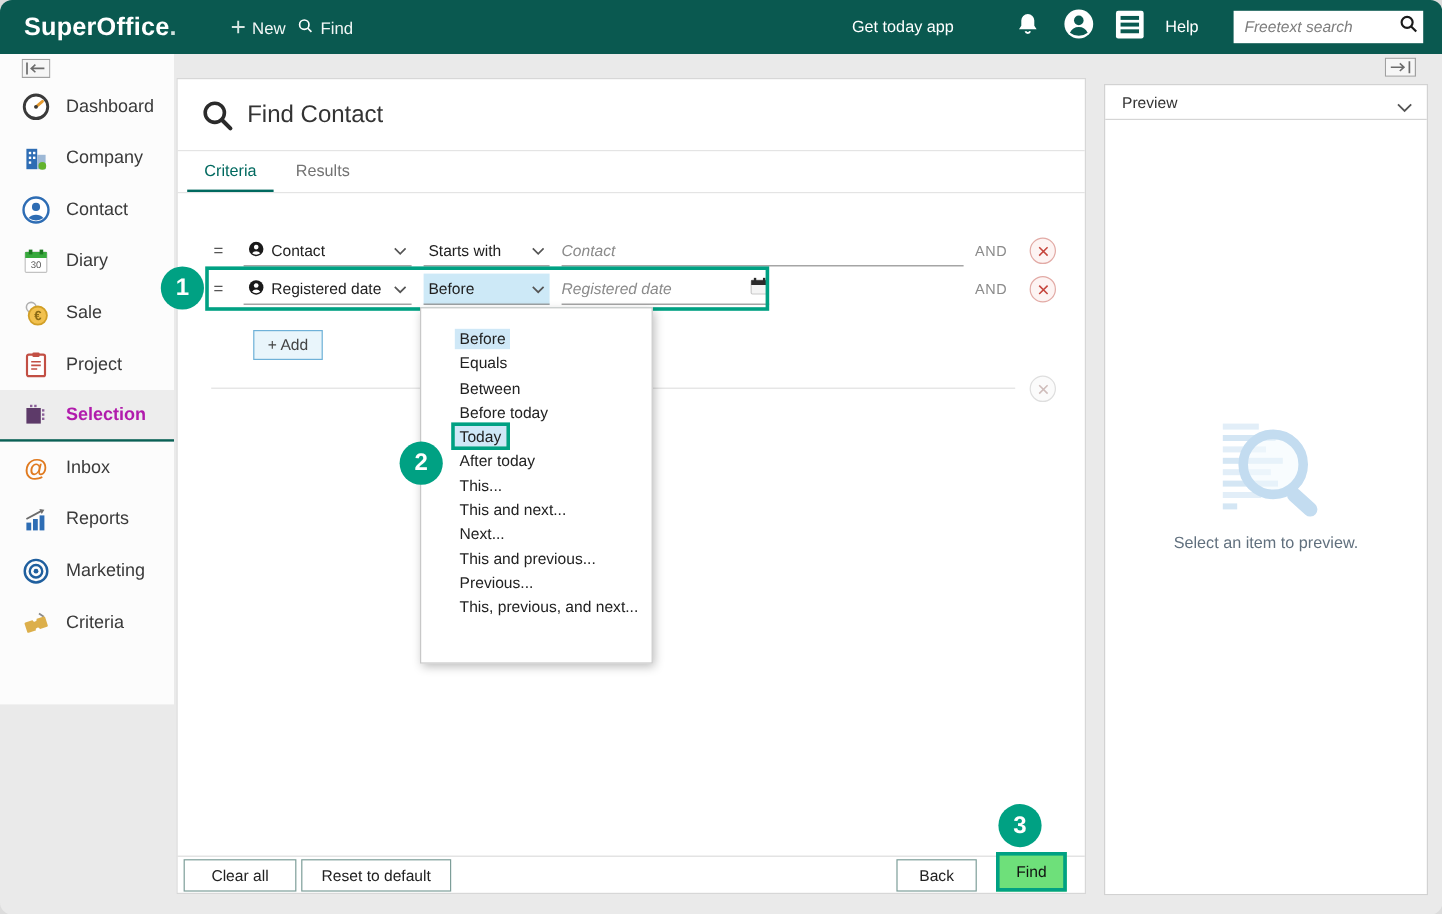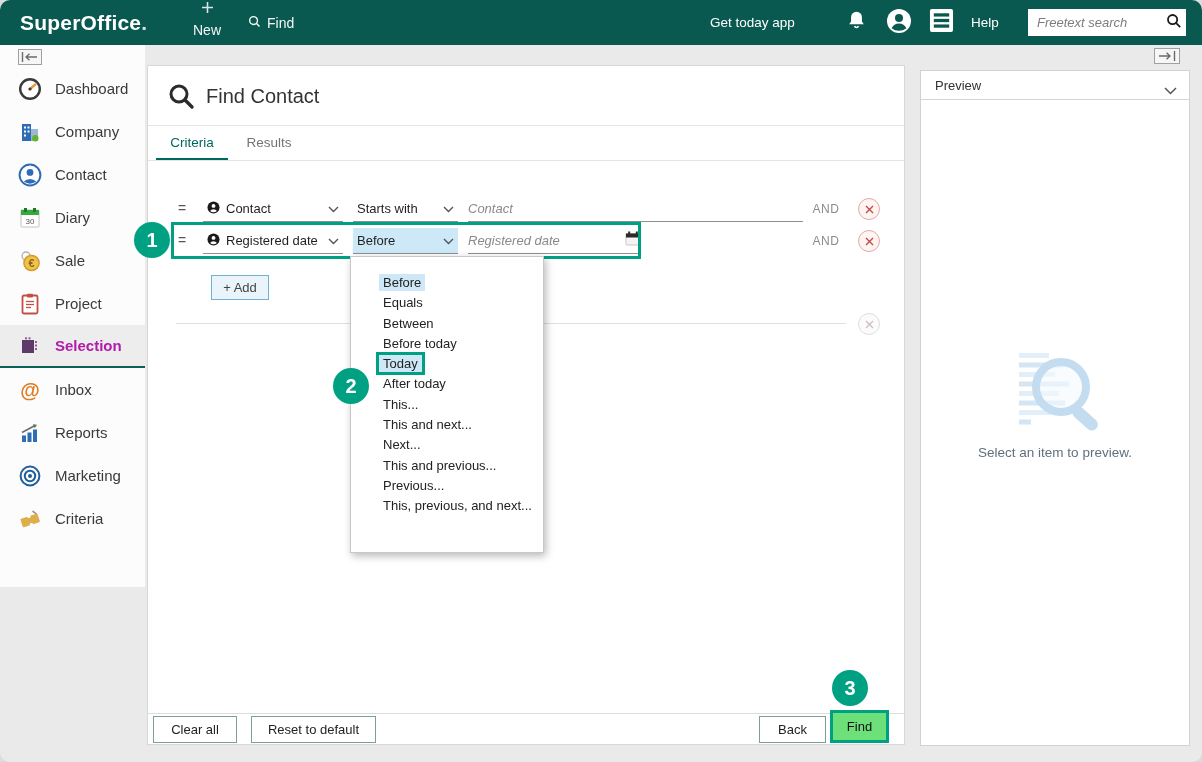--- a/index.html
+++ b/index.html
@@ -5,21 +5,21 @@
   * { margin:0; padding:0; box-sizing:border-box; }
   html,body { background:#dcdcdc; }
   body { font-family:"Liberation Sans", sans-serif; }
   .screen { position:relative; width:1202px; height:762px; background:#eaeaea; overflow:hidden;border-radius:10px; }
 
   
   .topbar { position:absolute; left:0; top:0; width:1202px; height:45px; background:#0a5950; color:#fff; }
   .logo { position:absolute; left:20px; top:0; height:45px; line-height:45px; font-size:21px; font-weight:bold; letter-spacing:.2px; }
   .logo .dot { font-size:21px; color:#cfe0dd; }
   .topnav { position:absolute; top:0; height:45px; display:flex; align-items:center; gap:6px; font-size:14px; color:#f2f7f6; cursor:pointer; }
-  .nav-new { left:193px;flex-direction:column; } .nav-find { left:248px; }
+  .nav-new { left:193px; } .nav-find { left:248px; }
   .mobile-link { position:absolute; left:710px; top:0; height:45px; line-height:45px; font-size:13.5px; }
   .tb-icon { position:absolute; top:0; height:45px; display:flex; align-items:center; }
   .tb-bell { left:846px; } .tb-user { left:886px; } .tb-menu { left:929px; }
   .tb-help { position:absolute; left:971px; top:0; height:45px; line-height:45px; font-size:13.5px; }
   .searchbox { position:absolute; left:1028px; top:9px; width:158px; height:27px; background:#fff; display:flex; align-items:center; padding:0 4px 0 9px; }
   .searchbox input { flex:1; border:none; outline:none; font-size:13px; font-style:italic; color:#333; font-family:"Liberation Sans",sans-serif; min-width:0; }
   .searchbox input::placeholder { font-style:italic; color:#7d7d7d; }
 
   
   .page { position:absolute; left:0; top:45px; width:1202px; height:717px; }
@@ -64,23 +64,23 @@
   .x-btn { position:absolute; left:710px; top:2px; width:22px; height:22px; border-radius:50%; border:1px solid #e2aaa5; background:#fdf4f3; display:flex; align-items:center; justify-content:center; cursor:pointer; }
   .x-btn.disabled { border-color:#dedede; background:#fbfbfb; }
   .hl-box { position:absolute; left:23px; top:156px; width:470px; height:37px; border:3px solid #00a183; pointer-events:none; z-index:12; }
   .add-btn { position:absolute; left:63px; top:209px; width:58px; height:25px; background:#e9f5fb; border:1px solid #6fb1d8; font-size:13px; color:#444; display:flex; align-items:center; justify-content:center; cursor:pointer; }
   .row3-line { position:absolute; left:28px; top:257px; width:670px; border-top:1px solid #e0e0e0; }
   .row3-x { top:247px; }
 
   
   .mp-footer-line { position:absolute; left:0; right:0; top:647px; border-top:1px solid #dcdcdc; }
   .btn { position:absolute; top:650px; height:27px; background:#fff; border:1px solid #7d9e99; font-size:13px; color:#222; display:flex; align-items:center; justify-content:center; cursor:pointer; }
-  .btn-clear { left:5px; width:84px; }
+  .btn-clear { left:5px; width:94px; }
   .btn-reset { left:103px; width:125px; }
-  .btn-back { left:599px; width:67px;margin-left:12px; }
+  .btn-back { left:599px; width:67px; }
   .btn-find { position:absolute; left:682px; top:644px; width:59px; height:33px; background:#6ee07a; border:3px solid #00a183; font-size:13px; color:#111; display:flex; align-items:center; justify-content:center; cursor:pointer; }
 
   
   .dropdown { position:absolute; left:350px; top:211px; width:194px; height:297px; background:#fff; border:1px solid #c8c8c8; box-shadow:2px 3px 8px rgba(0,0,0,.28); z-index:20; padding-top:16px; }
   .dd-option { height:20.3px; line-height:20.3px; padding-left:28px; font-size:13px; color:#222; cursor:pointer; white-space:nowrap; }
   .dd-option span { padding:1px 4px; }
   .dd-option.sel span { background:#cfe8f7; }
   .dd-option.hl span { background:#cfe8f7; outline:3px solid #00a183; }
 
   

